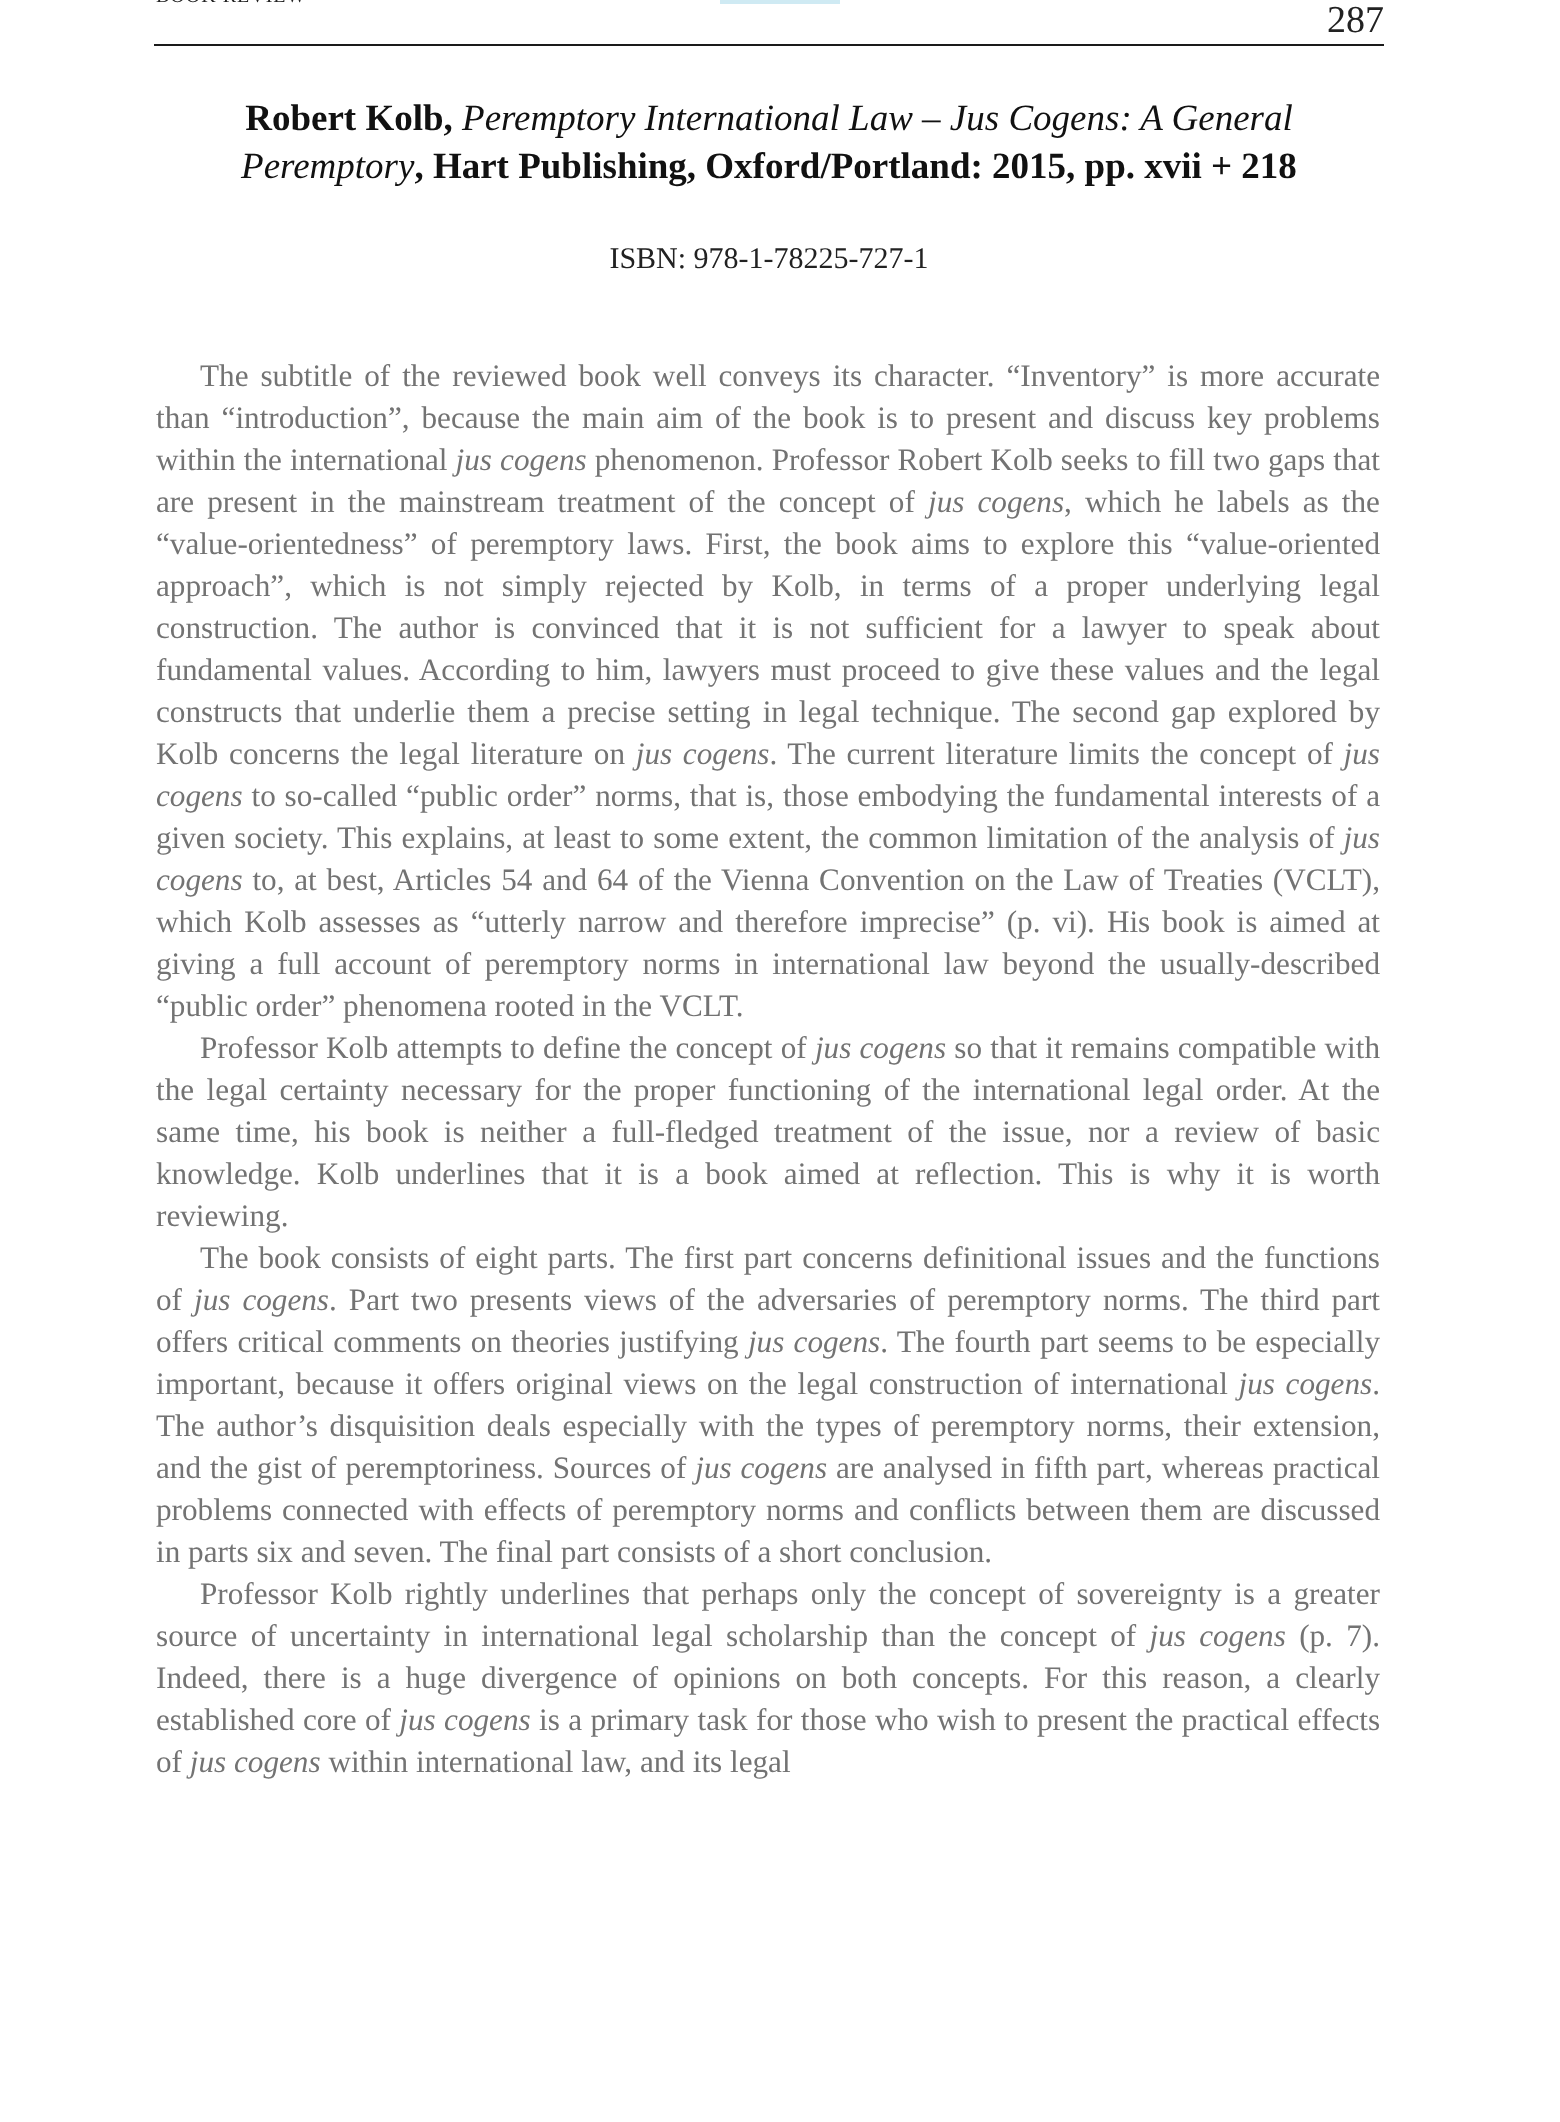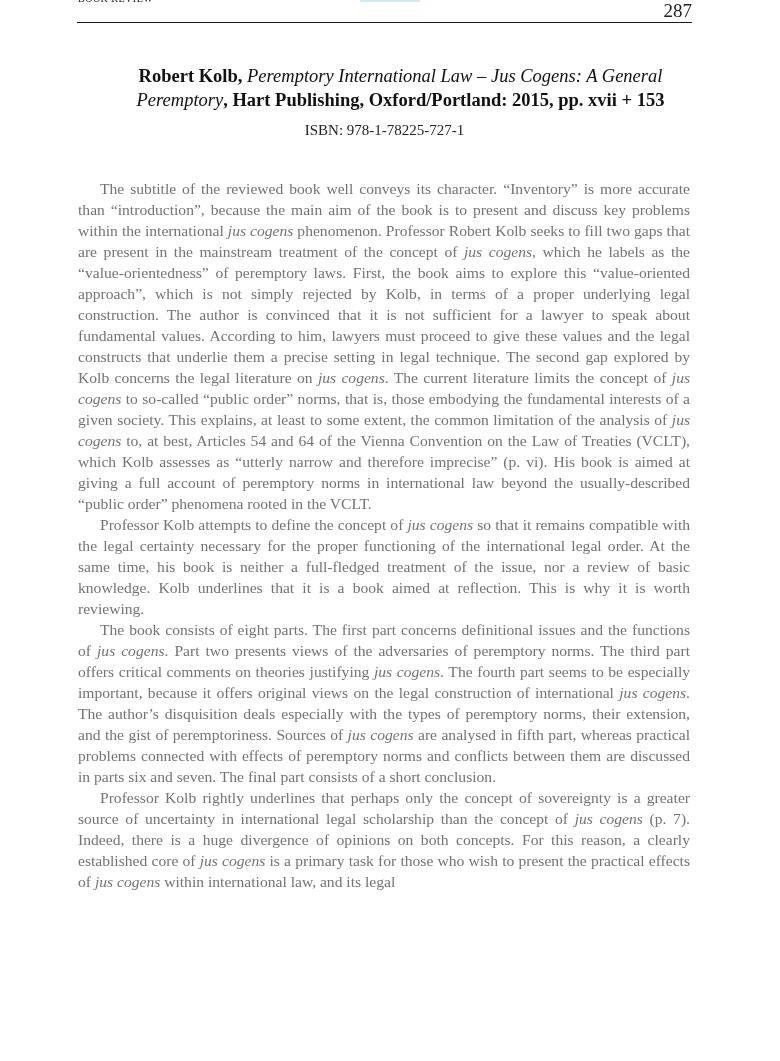--- a/index.html
+++ b/index.html
@@ -92,22 +92,22 @@
 </head>
 <body>
 
 <div class="top-tab"></div>
 
 <header class="running-head">
   <span class="section">BOOK REVIEW</span>
   <span class="pageno">287</span>
 </header>
 
-<h1 class="title" style="margin:16px;">
-  <span>Robert Kolb</span><span>, </span><i><span>Peremptory International Law – Jus Cogens: A General</span><br><span>Peremptory</span></i><span>, Hart Publishing, Oxford/Portland: 2015, pp. xvii + 153</span>
+<h1 class="title" style="margin:0;">
+  <span>Robert Kolb</span><span>, </span><i><span>Peremptory International Law – Jus Cogens: A General</span><br><span>Peremptory</span></i><span>, Hart Publishing, Oxford/Portland: 2015, pp. xvii + 218</span>
 </h1>
 
 <div class="isbn">ISBN: 978-1-78225-727-1</div>
 
 <article class="body-text" id="body">
     <p>The subtitle of the reviewed book well conveys its character. “Inventory” is more ac­curate than “introduction”, because the main aim of the book is to present and discuss key problems within the international <i>jus cogens</i> phenomenon. Professor Robert Kolb seeks to fill two gaps that are present in the mainstream treatment of the concept of <i>jus cogens</i>, which he labels as the “value-orientedness” of peremptory laws. First, the book aims to explore this “value-oriented approach”, which is not simply rejected by Kolb, in terms of a proper underlying legal construction. The author is convinced that it is not sufficient for a lawyer to speak about fundamental values. According to him, lawyers must proceed to give these values and the legal constructs that underlie them a precise setting in legal technique. The second gap explored by Kolb concerns the legal literature on <i>jus cogens</i>. The current literature limits the concept of <i>jus cogens</i> to so-called “public order” norms, that is, those embodying the fundamental interests of a given society. This explains, at least to some extent, the common limitation of the analysis of <i>jus cogens</i> to, at best, Articles 54 and 64 of the Vienna Convention on the Law of Treaties (VCLT), which Kolb assesses as “utterly narrow and therefore imprecise” (p. vi). His book is aimed at giving a full account of peremptory norms in international law beyond the usually-described “public order” phenomena rooted in the VCLT.</p>
     <p>Professor Kolb attempts to define the concept of <i>jus cogens</i> so that it remains com­patible with the legal certainty necessary for the proper functioning of the international legal order. At the same time, his book is neither a full-fledged treatment of the issue, nor a review of basic knowledge. Kolb underlines that it is a book aimed at reflection. This is why it is worth reviewing.</p>
     <p>The book consists of eight parts. The first part concerns definitional issues and the functions of <i>jus cogens</i>. Part two presents views of the adversaries of peremptory norms. The third part offers critical comments on theories justifying <i>jus cogens</i>. The fourth part seems to be especially important, because it offers original views on the legal construc­tion of international <i>jus cogens</i>. The author’s disquisition deals especially with the types of peremptory norms, their extension, and the gist of peremptoriness. Sources of <i>jus cogens</i> are analysed in fifth part, whereas practical problems connected with effects of peremptory norms and conflicts between them are discussed in parts six and seven. The final part consists of a short conclusion.</p>
     <p>Professor Kolb rightly underlines that perhaps only the concept of sovereignty is a greater source of uncertainty in international legal scholarship than the concept of <i>jus cogens</i> (p. 7). Indeed, there is a huge divergence of opinions on both concepts. For this reason, a clearly established core of <i>jus cogens</i> is a primary task for those who wish to present the practical effects of <i>jus cogens</i> within international law, and its legal</p>
   </article>

